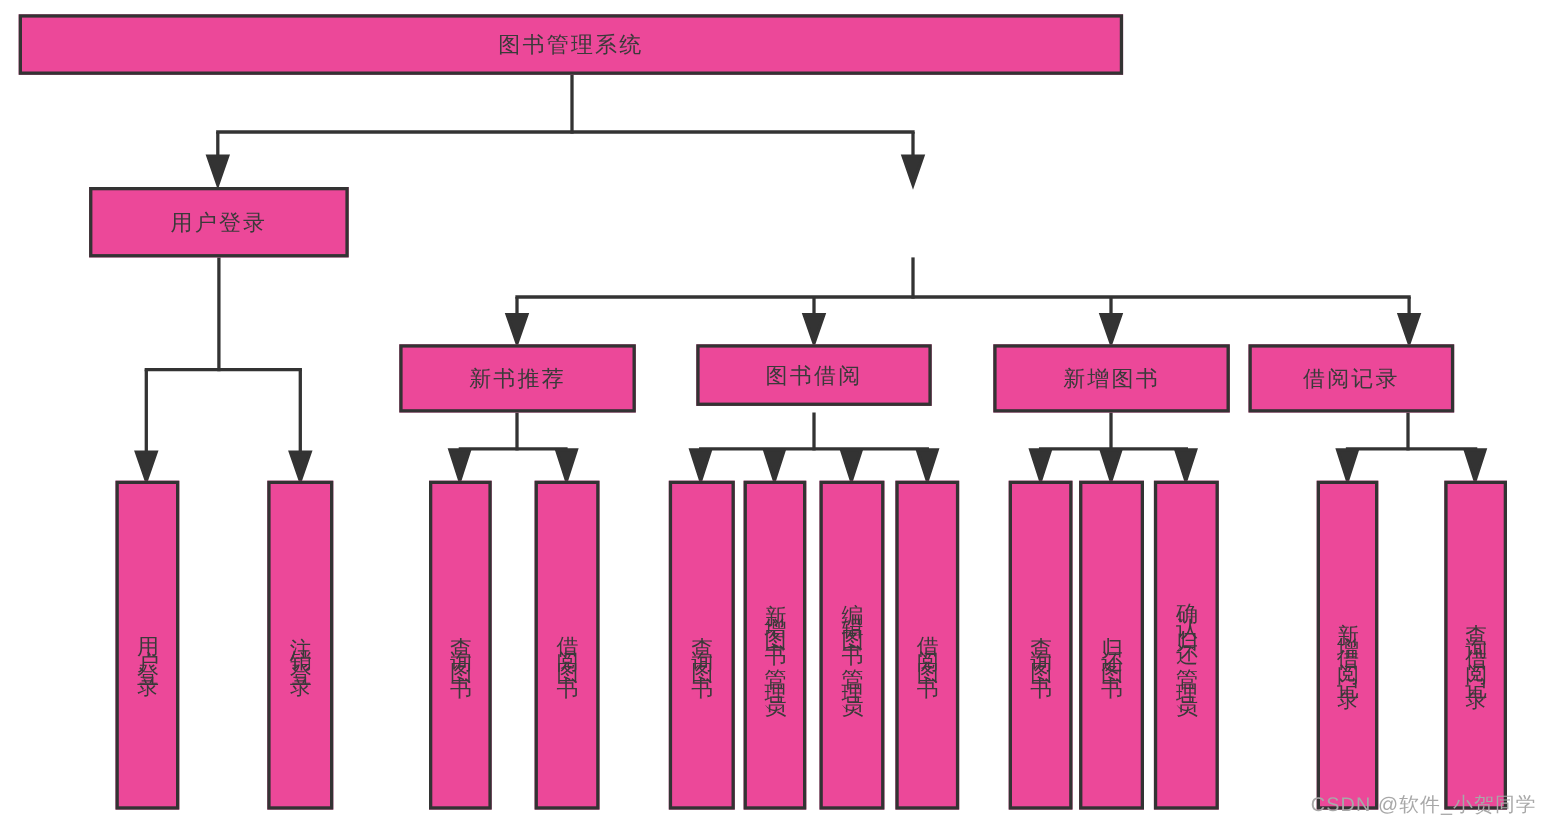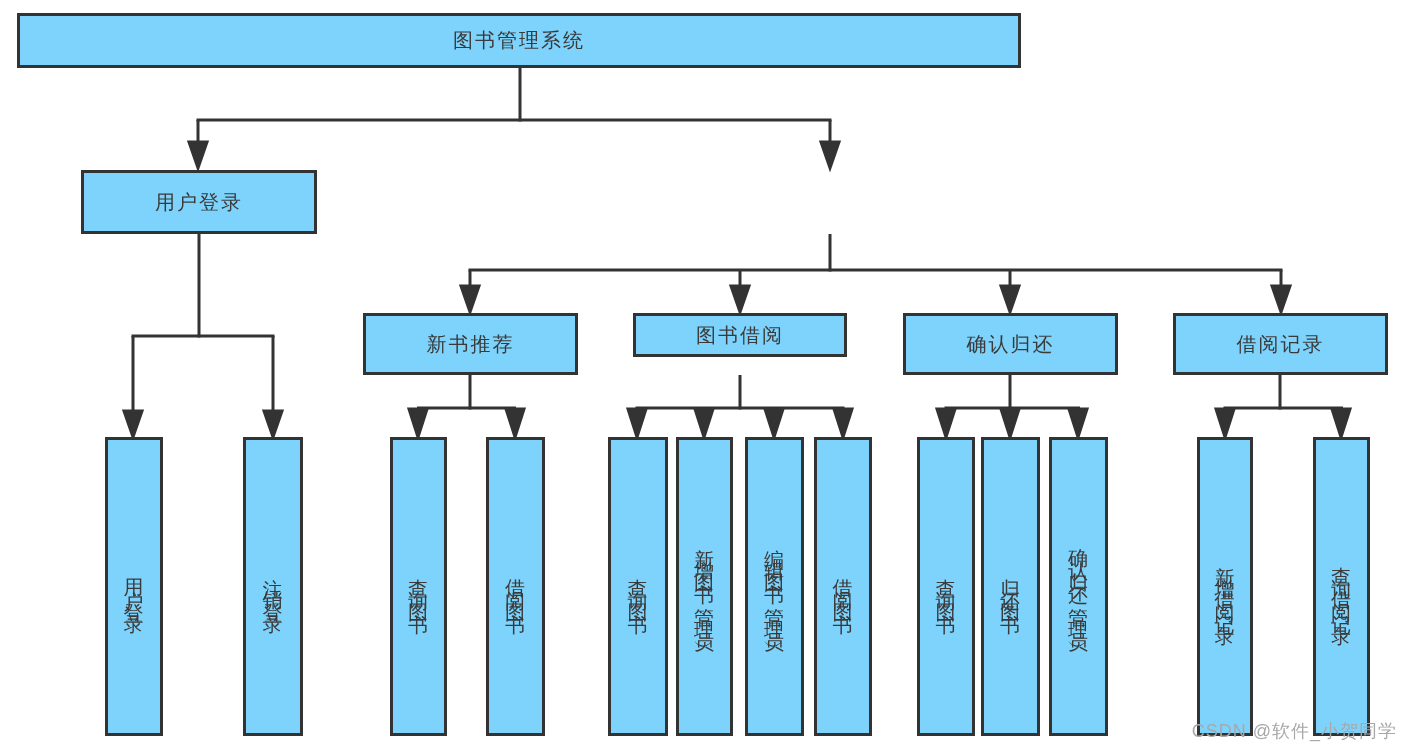--- a/index.html
+++ b/index.html
@@ -8,21 +8,21 @@
     width:1405px; height:747px;
     background:#ffffff;
     font-family:"Liberation Sans","DejaVu Sans",sans-serif;
     overflow:hidden;
   }
   #connector-svg { position:absolute; left:0; top:0; }
   .node {
     position:absolute;
     box-sizing:border-box;
     border:3px solid #333333;
-    background:#7dd3fc;
+    background:#ec4899;
     color:#3a3a3a;
     display:flex;
     align-items:center;
     justify-content:center;
     font-size:20px;
     letter-spacing:2px;
     white-space:nowrap;
   }
   .vnode {
     writing-mode:vertical-rl;
@@ -96,23 +96,23 @@
       <polygon points="1216,409 1234,409 1225,437"></polygon>
       <polygon points="1332,409 1350,409 1341,437"></polygon>
     </g>
   </svg>
 
   <div class="node" style="left:17px; top:13px; width:1004px; height:55px;">图书管理系统</div>
 
   <div class="node" style="left:81px; top:170px; width:236px; height:64px;">用户登录</div>
 
   <div class="node" style="left:363px; top:313px; width:215px; height:62px;">新书推荐</div>
-  <div class="node" style="left:633px; top:313px; width:214px; height:44px;">图书借阅</div>
-  <div class="node" style="left:903px; top:313px; width:215px; height:62px;">确认归还</div>
-  <div class="node" style="left:1173px; top:313px; width:215px; height:62px;">借阅记录</div>
+  <div class="node" style="left:633px; top:313px; width:214px; height:56px;">图书借阅</div>
+  <div class="node" style="left:903px; top:313px; width:215px; height:62px;">新增图书</div>
+  <div class="node" style="left:1135px; top:313px; width:187px; height:62px;">借阅记录</div>
 
   <div class="node vnode" style="left:105px; top:437px; width:58px; height:299px;">用户登录</div>
   <div class="node vnode" style="left:243px; top:437px; width:60px; height:299px;">注销登录</div>
 
   <div class="node vnode" style="left:390px; top:437px; width:57px; height:299px;">查询图书</div>
   <div class="node vnode" style="left:486px; top:437px; width:59px; height:299px;">借阅图书</div>
 
   <div class="node vnode" style="left:608px; top:437px; width:60px; height:299px;">查询图书</div>
   <div class="node vnode" style="left:676px; top:437px; width:57px; height:299px;">新增图书（管理员）</div>
   <div class="node vnode" style="left:745px; top:437px; width:59px; height:299px;">编辑图书（管理员）</div>

